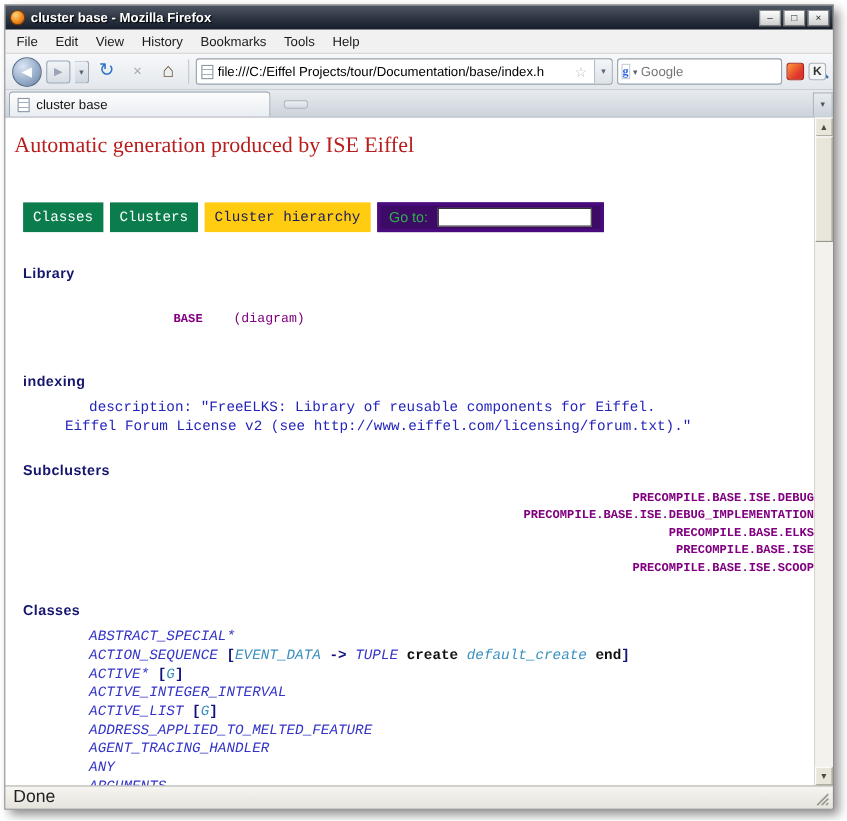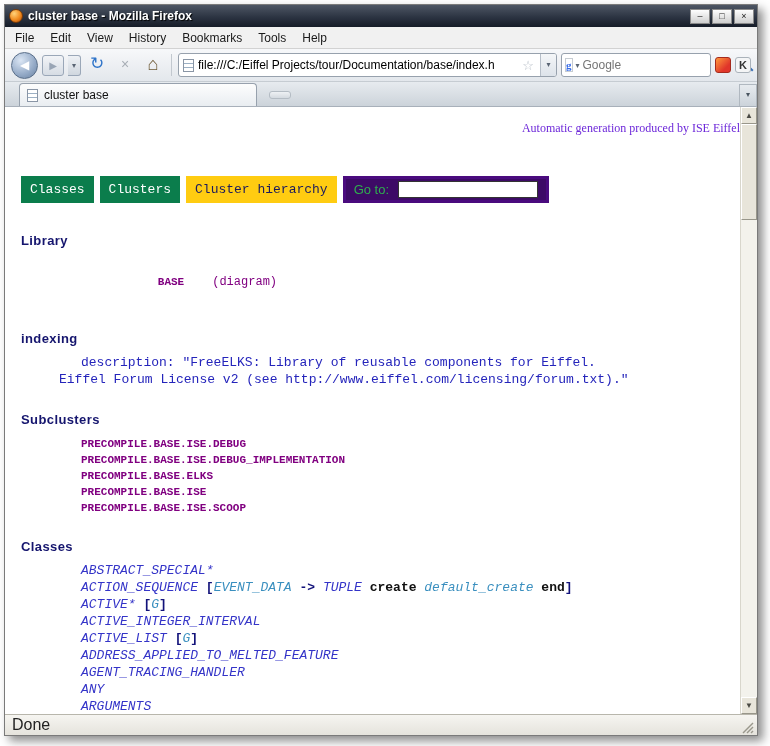--- a/index.html
+++ b/index.html
@@ -77,38 +77,38 @@
     color:#444; background:transparent; font-family:"Liberation Sans", sans-serif; }
   .mag { cursor:pointer; display:flex; align-items:center; }
   .ext1 { width:16px; height:16px; border-radius:3px; cursor:pointer;
     background:linear-gradient(135deg,#ff9a3c 0%,#e0352a 70%); border:1px solid #a52a1d; }
   .ext2 { width:16px; height:16px; border-radius:3px; cursor:pointer;
     background:#f4f5f6; border:1px solid #aab2ba; color:#333;
     font:bold 11px "Liberation Sans", sans-serif; text-align:center; line-height:14px; }
   
   .tabstrip { height:25px; flex:0 0 25px; display:flex; align-items:flex-end;
     background:linear-gradient(180deg,#e7ebef,#ccd3da);
-    border-bottom:1px solid #a8b0ba; padding-left:14px; }
+    border-bottom:1px solid #a8b0ba; padding-left:3px; }
   .tab { width:238px; height:23px; display:flex; align-items:center; gap:6px;
     padding:0 7px; background:linear-gradient(180deg,#fdfdfd,#e9edf1);
     border:1px solid #97a1ad; border-bottom:none; border-radius:4px 4px 0 0;
     font-size:12px; color:#111; cursor:pointer; }
   .tab-handle { width:22px; height:8px; margin:0 0 7px 12px; border-radius:3px;
     background:linear-gradient(180deg,#eef1f4,#d4dae0); border:1px solid #b4bcc4;
     cursor:pointer; }
   .tab-spacer { flex:1; }
   .alltabs-btn { width:18px; height:22px; margin-bottom:0; color:#4a5560;
     background:linear-gradient(180deg,#e7ebef,#ccd3da); border:1px solid #b0b8c0;
     border-bottom:none; font-size:8px; text-align:center; line-height:20px; cursor:pointer; }
   
   .content { flex:1; display:flex; background:#fff; min-height:0; }
   .pagearea { flex:1; overflow:hidden; padding:8px 0 0 8px;
     font-family:"Liberation Mono", monospace; }
-  .banner { text-align:right; font-family:"Liberation Serif", serif;
-    font-size:12px; color:#6d28d9; margin-top:6px; }
+  .banner { text-align:left; font-family:"Liberation Serif", serif;
+    font-size:20px; color:#b91c1c; margin-top:6px; }
   .btn-row { display:flex; gap:6px; margin:40px 0 0 8px; align-items:stretch; }
   .nav-btn { font-family:"Liberation Mono", monospace; font-size:13px;
     padding:6px 9px; cursor:pointer; white-space:nowrap; }
   .btn-green { background:var(--btn-green,#0b7d4c); color:#fff; }
   .btn-yellow { background:var(--btn-yellow,#ffcc11); color:#1a1a5e; }
   .goto-box { display:inline-flex; align-items:center; gap:9px;
     border:3px solid var(--goto-border,#4a0b7e); background:var(--goto-bg,#3d0a66);
     padding:2px 8px; }
   .goto-label { color:var(--goto-text,#2fae4e); font-family:Liberation Sans, sans-serif;
     font-size:13px; }
@@ -122,21 +122,21 @@
   .row-indent2 { margin-left:46px; }
   .code-line { white-space:pre; line-height:17px; }
   .lib-link { font:bold 11px "Liberation Mono", monospace;
     color:var(--link-purple,#800080); cursor:pointer; }
   .diagram-link { font:12px "Liberation Mono", monospace;
     color:var(--link-purple,#800080); margin-left:28px; cursor:pointer; }
   .idx-text { font:13px "Liberation Mono", monospace; color:var(--code-blue,#2424bb);
     line-height:17px; }
   .sub-link { font:bold 11px "Liberation Mono", monospace;
     color:var(--link-purple,#800080); cursor:pointer; }
-  .sub-row { line-height:16px; }
+  .sub-row { line-height:16px;text-align:right; }
   .cls-row { font:13px "Liberation Mono", monospace; line-height:17px; }
   .cls-link { color:var(--class-link,#3434c8); font-style:italic; cursor:pointer; }
   .gen { color:var(--generic,#3a8fbf); font-style:italic; }
   .br { color:var(--bracket,#12127a); font-weight:bold; }
   .kw { color:var(--keyword,#101010); font-weight:bold; }
   
   .scrollbar { width:17px; flex:0 0 17px; background:#f3f2ec;
     border-left:1px solid #d8d6cc; display:flex; flex-direction:column; }
   .sb-btn { height:17px; flex:0 0 17px; background:#e8e5da;
     border:1px solid; border-color:#fff #98968a #98968a #fff; color:#4a4a44;

